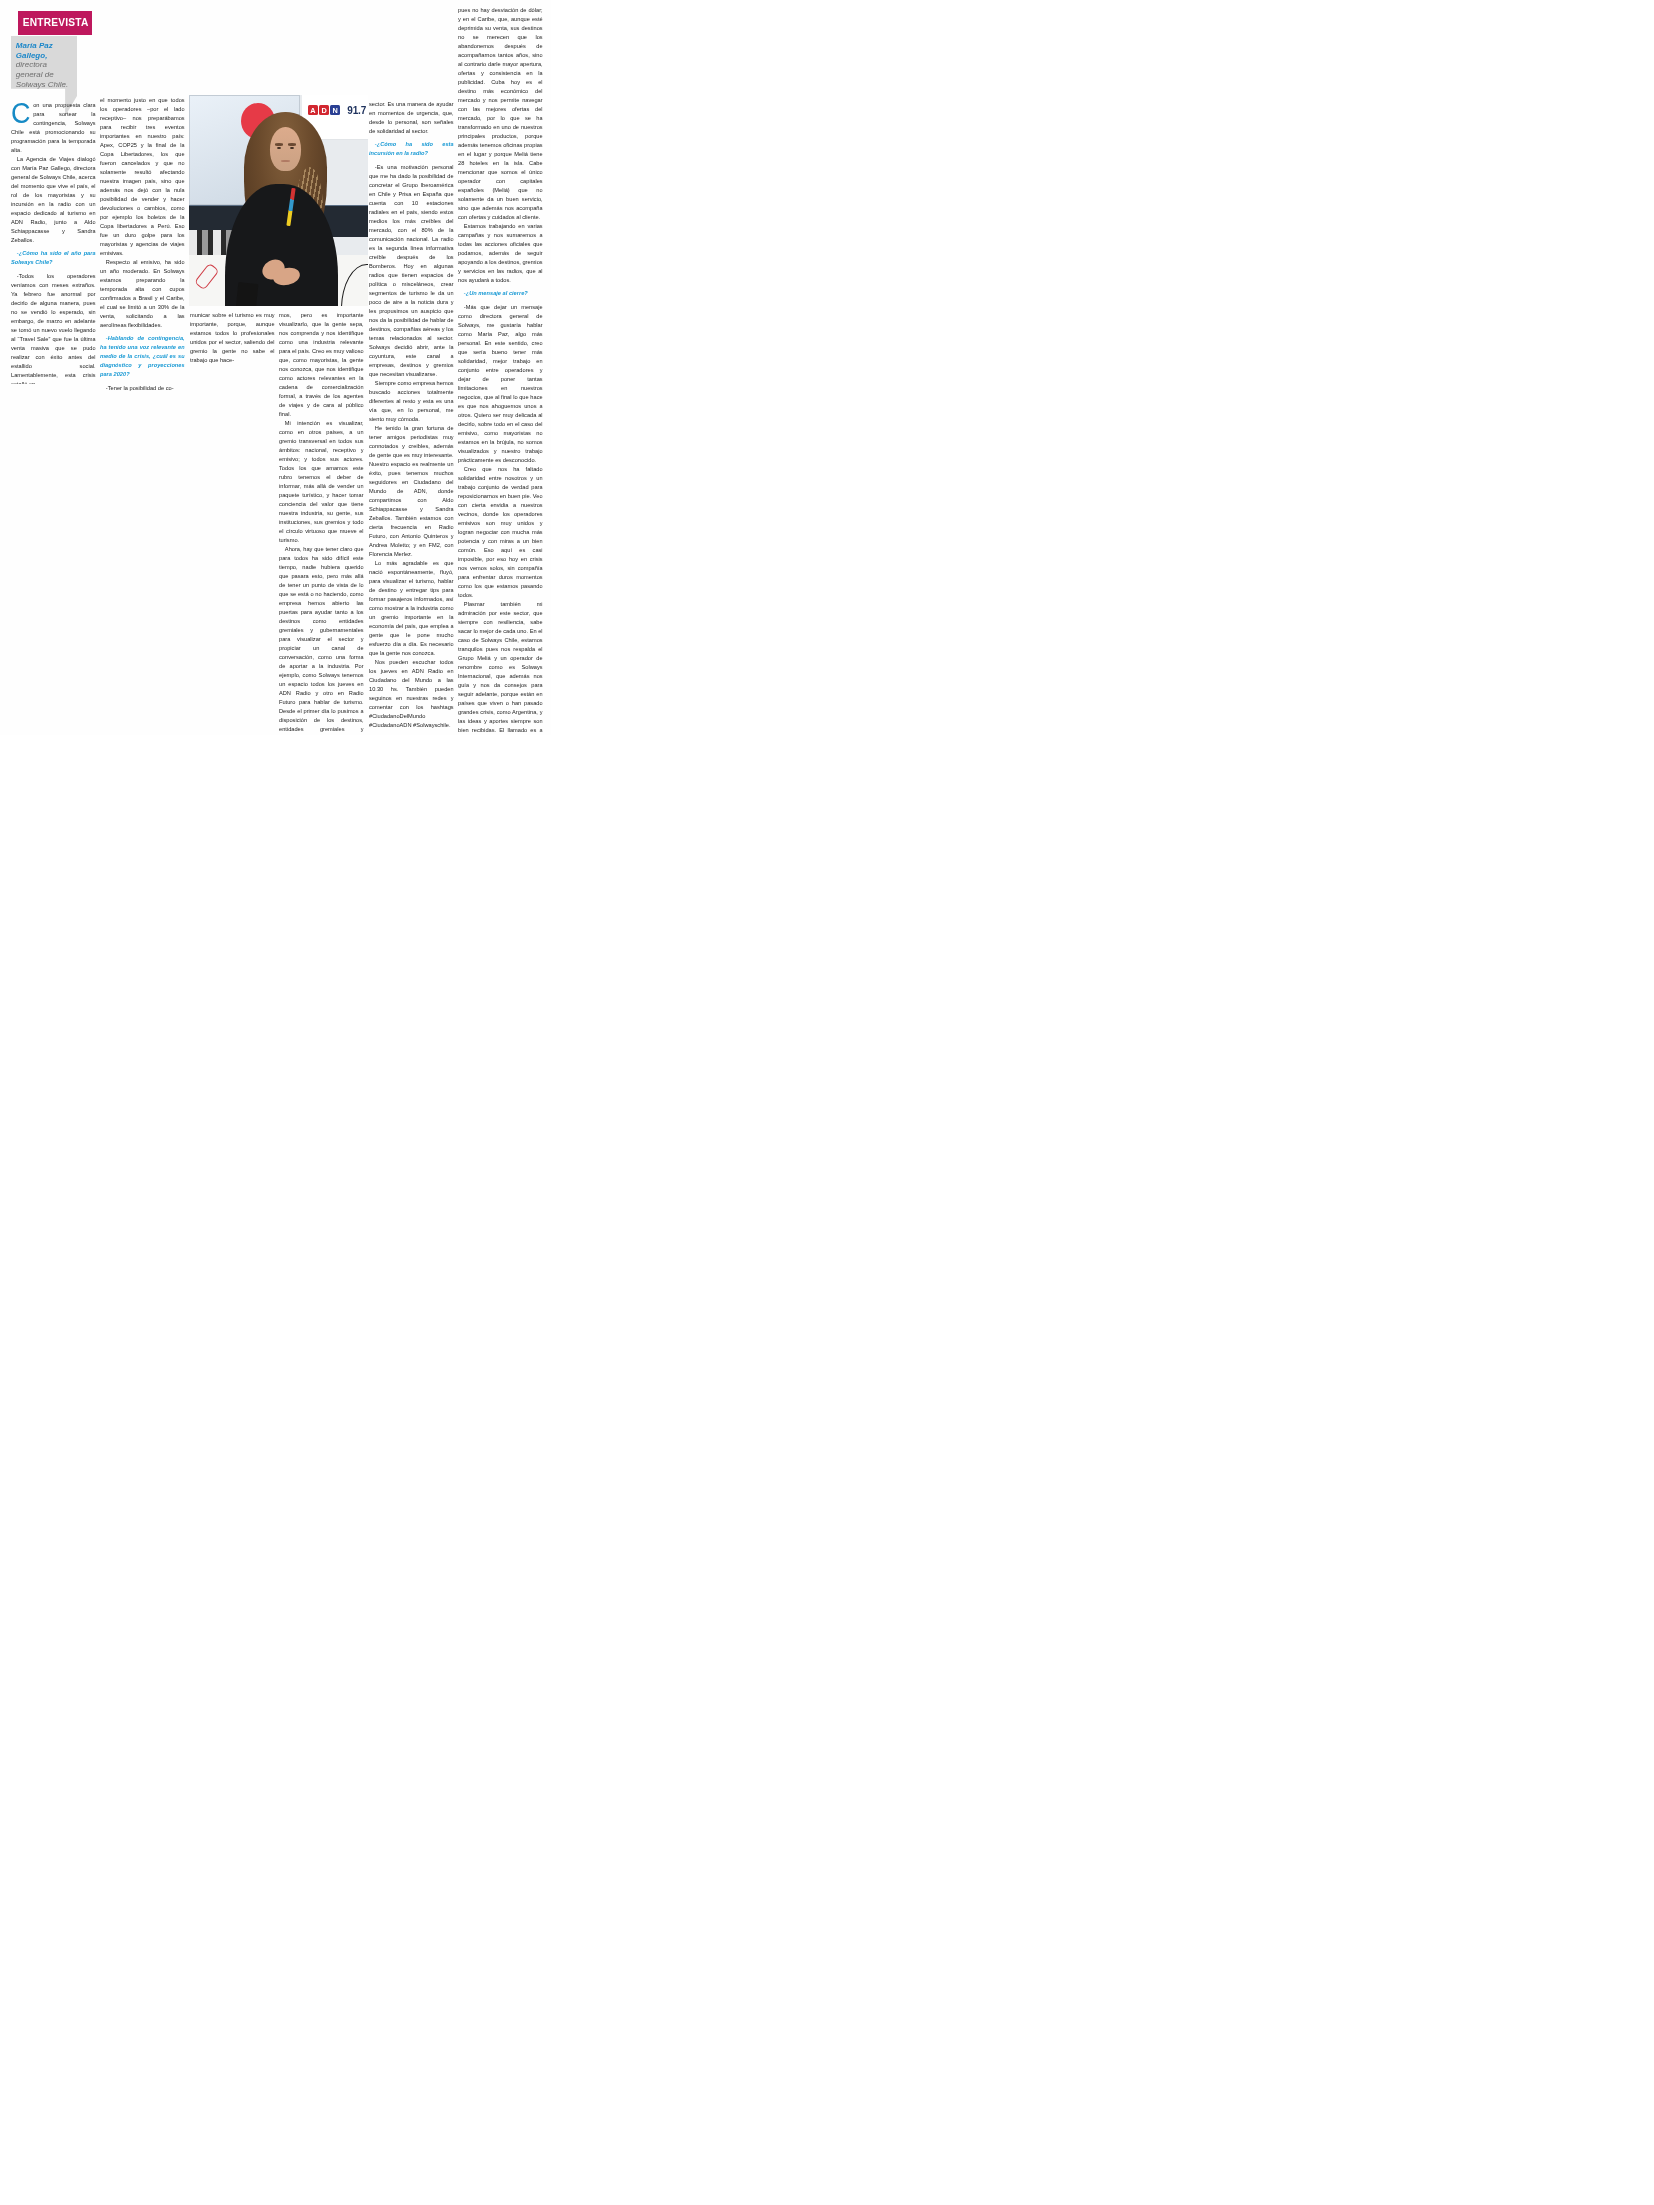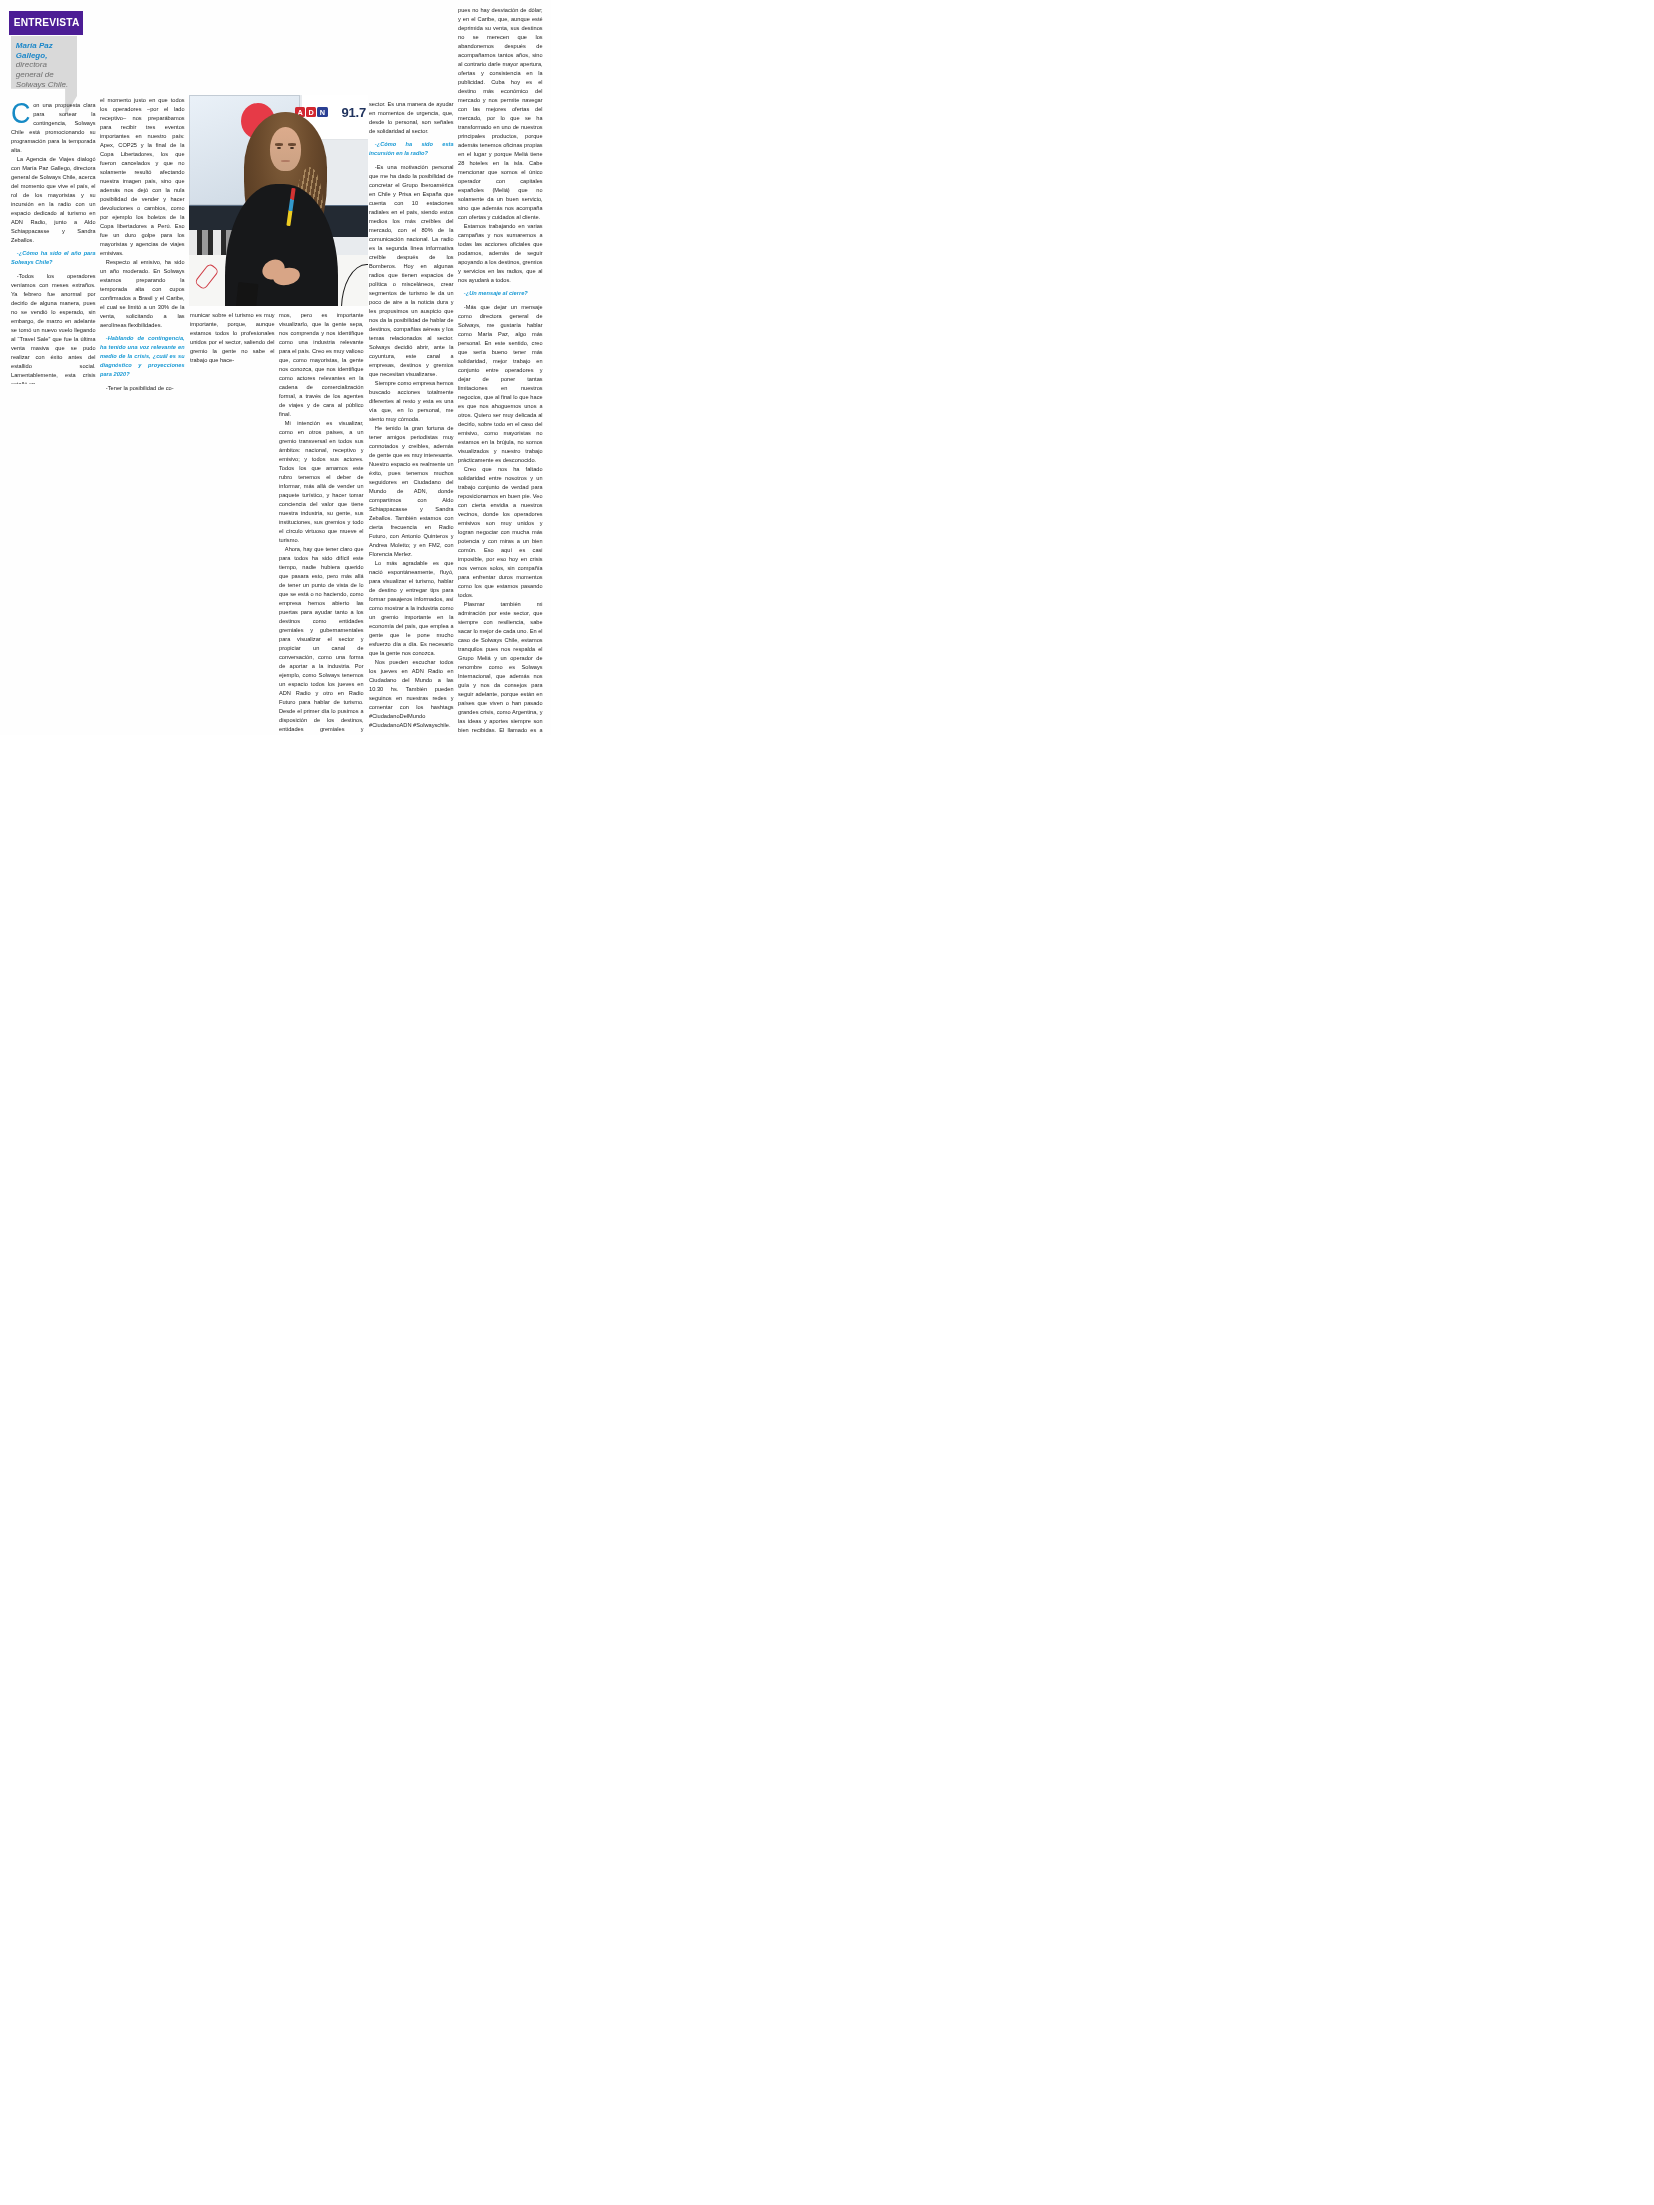--- a/index.html
+++ b/index.html
@@ -1,22 +1,22 @@
 <!DOCTYPE html>
 <html lang="es" style="font-size:7.7px"><head>
 <meta charset="utf-8">
 <title>Entrevista</title>
 <style>
   html,body{margin:0;padding:0;background:#ffffff;}
   .page{position:relative;width:551px;height:735px;background:#fefefe;
         font-family:"Liberation Sans", sans-serif;overflow:hidden;}
 
   
-  .kicker{position:absolute;left:9px;top:10.6px;width:74px;height:24px;
-          background:#4c1d95;color:#fff;font-weight:700;font-size:10.2px;
+  .kicker{position:absolute;left:18px;top:10.6px;width:74px;height:24px;
+          background:#be185d;color:#fff;font-weight:700;font-size:10.2px;
           letter-spacing:0.2px;display:flex;align-items:center;padding-left:4.8px;
           box-sizing:border-box;}
   .byline-box{position:absolute;left:11px;top:36px;width:66px;height:80px;
           background:#d9d9d9;box-sizing:border-box;padding:4.8px 3.9px 0 4.8px;
           font-style:italic;font-size:8px;line-height:9.7px;
           clip-path:polygon(0 0,100% 0,100% 75%,82% 100%,82% 66%,0 66%);}
   .byline-name{color:#1c87c9;font-weight:700;}
   .byline-role{color:#6e6e6e;}
 
   
@@ -52,21 +52,21 @@
          border:1.9px solid #c2cbd4;box-sizing:border-box;}
   .ph-red-circle{position:absolute;left:29%;top:4%;width:19%;height:17%;
          background:#e63a47;border-radius:50%;}
   .ph-logo-strip{position:absolute;right:0;top:0;width:37%;height:21%;
          background:#ffffff;border-bottom:1px solid #e2e5e8;}
   .adn-logo{position:absolute;right:3%;top:22%;display:flex;align-items:center;gap:1px;}
   .adn-box{width:10.2px;height:10.2px;display:flex;align-items:center;justify-content:center;
          color:#fff;font-weight:700;font-size:7.3px;border-radius:1.5px;}
   .adn-a,.adn-d{background:#d22730;}
   .adn-n{background:#2a3f93;}
-  .adn-freq{color:#20335e;font-weight:700;font-size:13px;margin-left:13px;letter-spacing:-0.2px;}
+  .adn-freq{color:#20335e;font-weight:700;font-size:10px;margin-left:6px;letter-spacing:-0.2px;}
   .ph-darkband{position:absolute;left:0;top:52%;width:100%;height:15%;
          background:#232a33;border-top:1.5px solid #5c6f85;}
   .ph-stripes{position:absolute;left:0;top:64%;width:30%;height:24%;
          background:repeating-linear-gradient(90deg,#e8e8e8 0 7.7px,#2a2a2a 7.7px 12.6px,
                     #9a9a9a 12.6px 19.4px,#2a2a2a 19.4px 24px);}
   .ph-desk{position:absolute;left:0;top:76%;width:100%;height:24%;background:#f6f6f4;}
   .ph-hair{position:absolute;left:31%;top:8%;width:46%;height:69%;
          background:radial-gradient(ellipse at 50% 22%,#83603c 0%,#6a4a2c 45%,#4e351f 100%);
          border-radius:50% 50% 42% 42% / 38% 38% 52% 52%;}
   .ph-streak{position:absolute;left:60%;top:34%;width:15%;height:40%;

